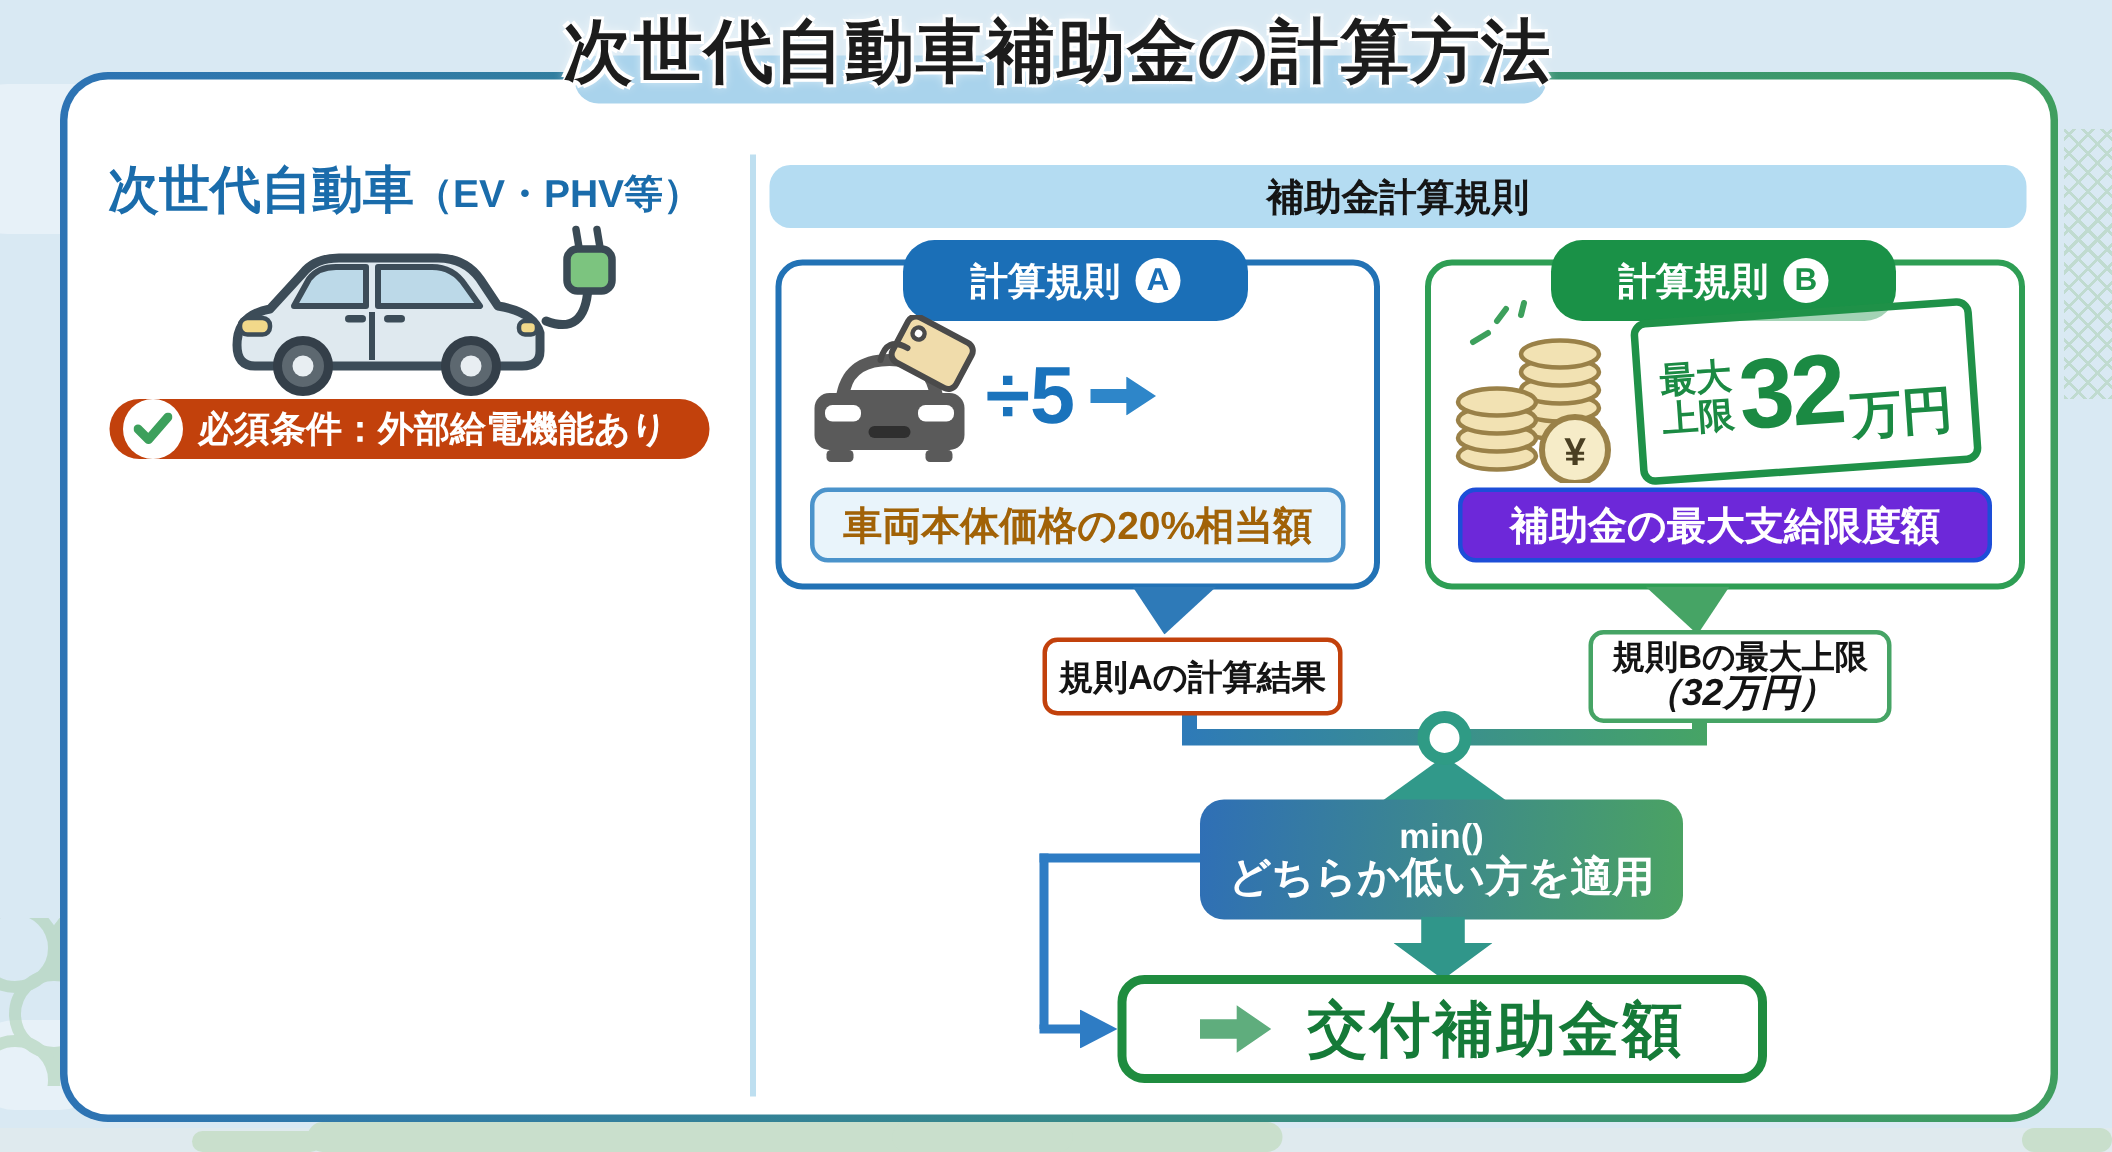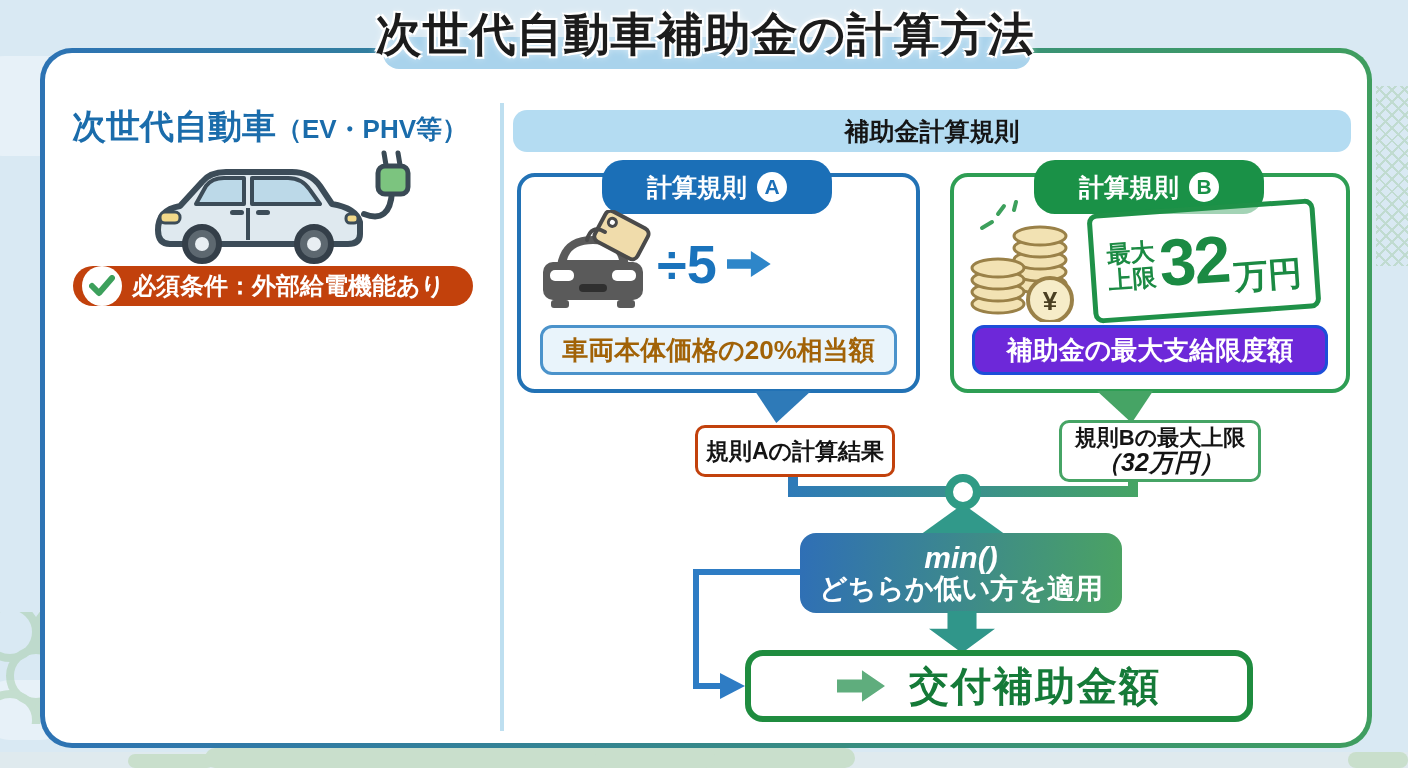--- a/index.html
+++ b/index.html
@@ -137,37 +137,37 @@
   #conn-bar{left:788px;top:486px;width:350px;height:11px;background:linear-gradient(90deg,#2e7ab8,#46a465);z-index:2;}
   #conn-circle{left:945px;top:474px;width:20px;height:20px;background:#fff;border:8px solid #2f9b85;border-radius:50%;z-index:4;}
   #funnel{left:920px;top:504px;width:86px;height:31px;background:#31998a;
     clip-path:polygon(50% 0,100% 100%,0 100%);z-index:2;}
 
   #min-box{
     left:800px;top:533px;width:322px;height:80px;border-radius:16px;z-index:3;
     background:linear-gradient(95deg,#2f6fb6,#4ba362);
     display:flex;flex-direction:column;align-items:center;justify-content:center;color:#fff;font-weight:900;
   }
-  #min-box .l1{font-size:30px;line-height:1.1;font-style:italic;}
+  #min-box .l1{font-size:23px;line-height:1.1;}
   #min-box .l2{font-size:28px;line-height:1.1;white-space:nowrap;}
 
   #down-arrow{left:929px;top:611px;width:66px;height:42px;background:#30968a;
     clip-path:polygon(28% 0,72% 0,72% 42%,100% 42%,50% 100%,0 42%,28% 42%);z-index:3;}
 
   
   .elbow{background:#2e7cc4;z-index:2;}
   #elbow-top{left:693px;top:569px;width:110px;height:6px;}
   #elbow-vert{left:693px;top:569px;width:6px;height:117px;}
   #elbow-bottom{left:693px;top:683px;width:30px;height:6px;}
   #elbow-head{left:720px;top:673px;width:25px;height:26px;background:#2e7cc4;
     clip-path:polygon(0 0,100% 50%,0 100%);z-index:2;}
 
   
   #output-box{
-    left:745px;top:650px;width:508px;height:72px;background:#fff;border:6px solid #1f8c3f;border-radius:18px;z-index:3;
+    left:745px;top:650px;width:433px;height:72px;background:#fff;border:6px solid #1f8c3f;border-radius:18px;z-index:3;
     display:flex;align-items:center;justify-content:center;gap:24px;box-sizing:border-box;
   }
   #output-arrow{width:48px;height:36px;background:#5fad7d;
     clip-path:polygon(0 32%,52% 32%,52% 6%,100% 50%,52% 94%,52% 68%,0 68%);}
   #output-box .txt{font-size:40px;font-weight:900;color:#157a38;white-space:nowrap;letter-spacing:2px;}
 </style>
 </head>
 <body>
 
 <div id="canvas">

